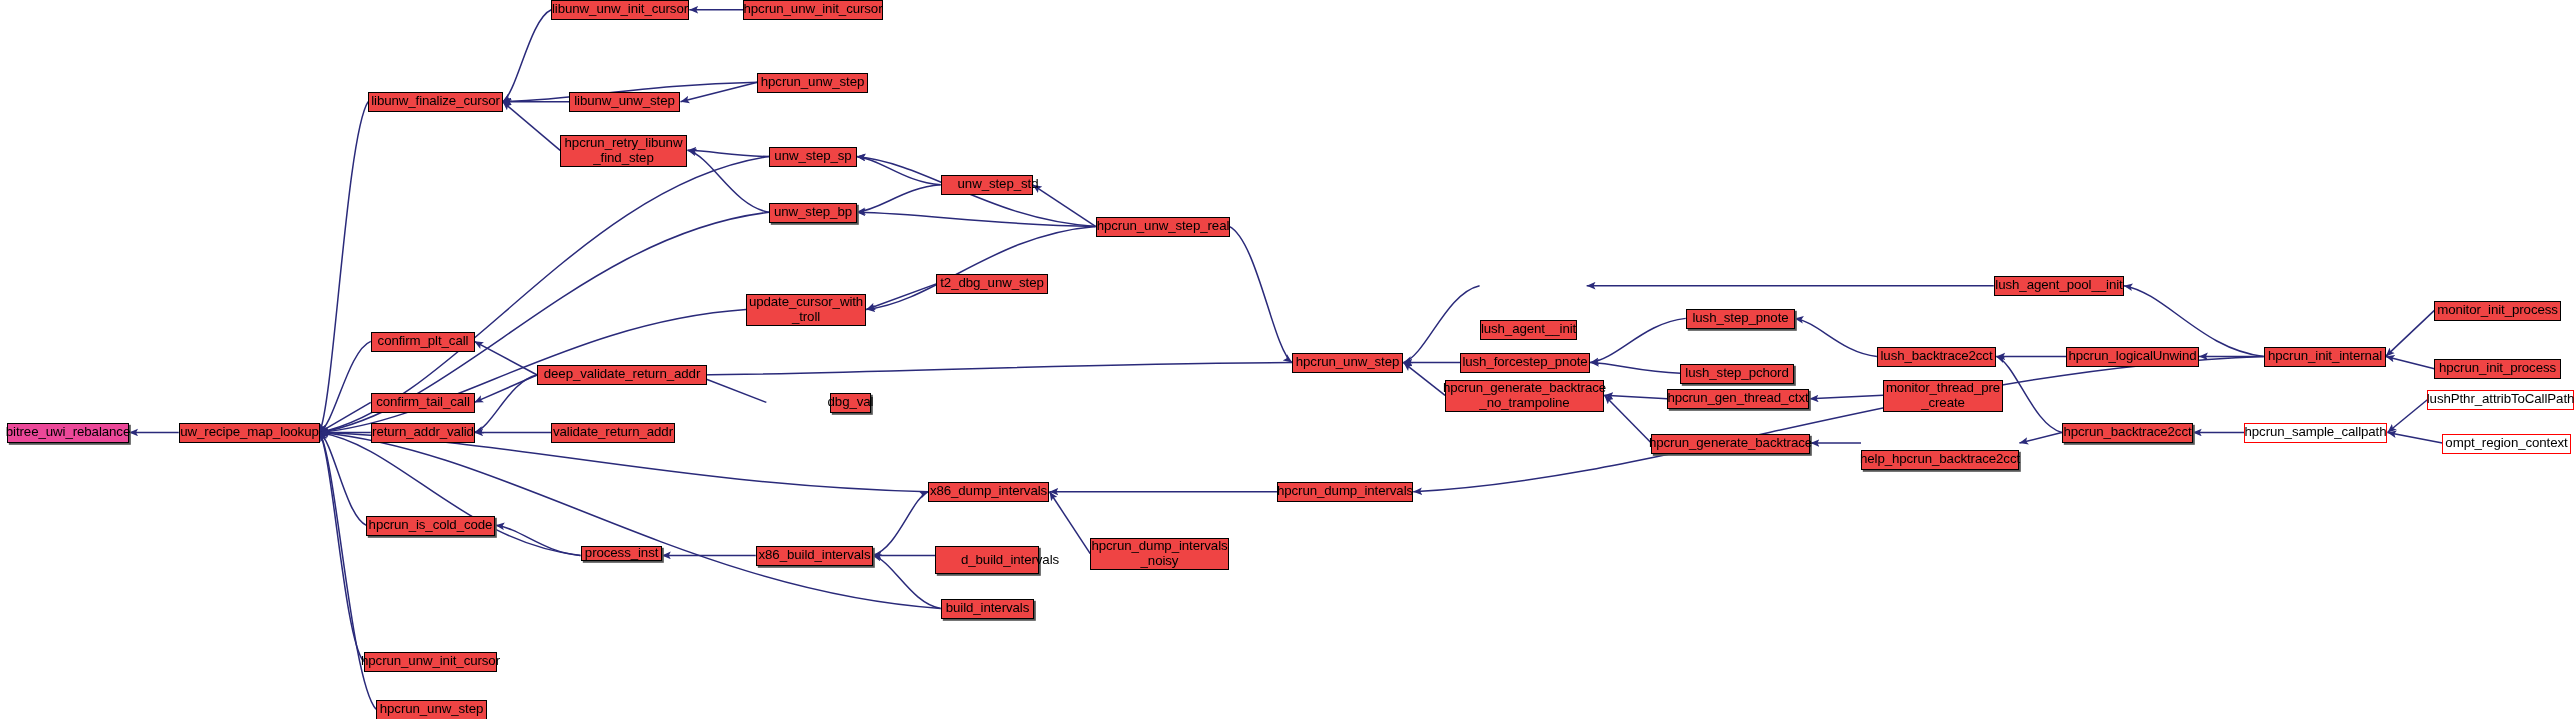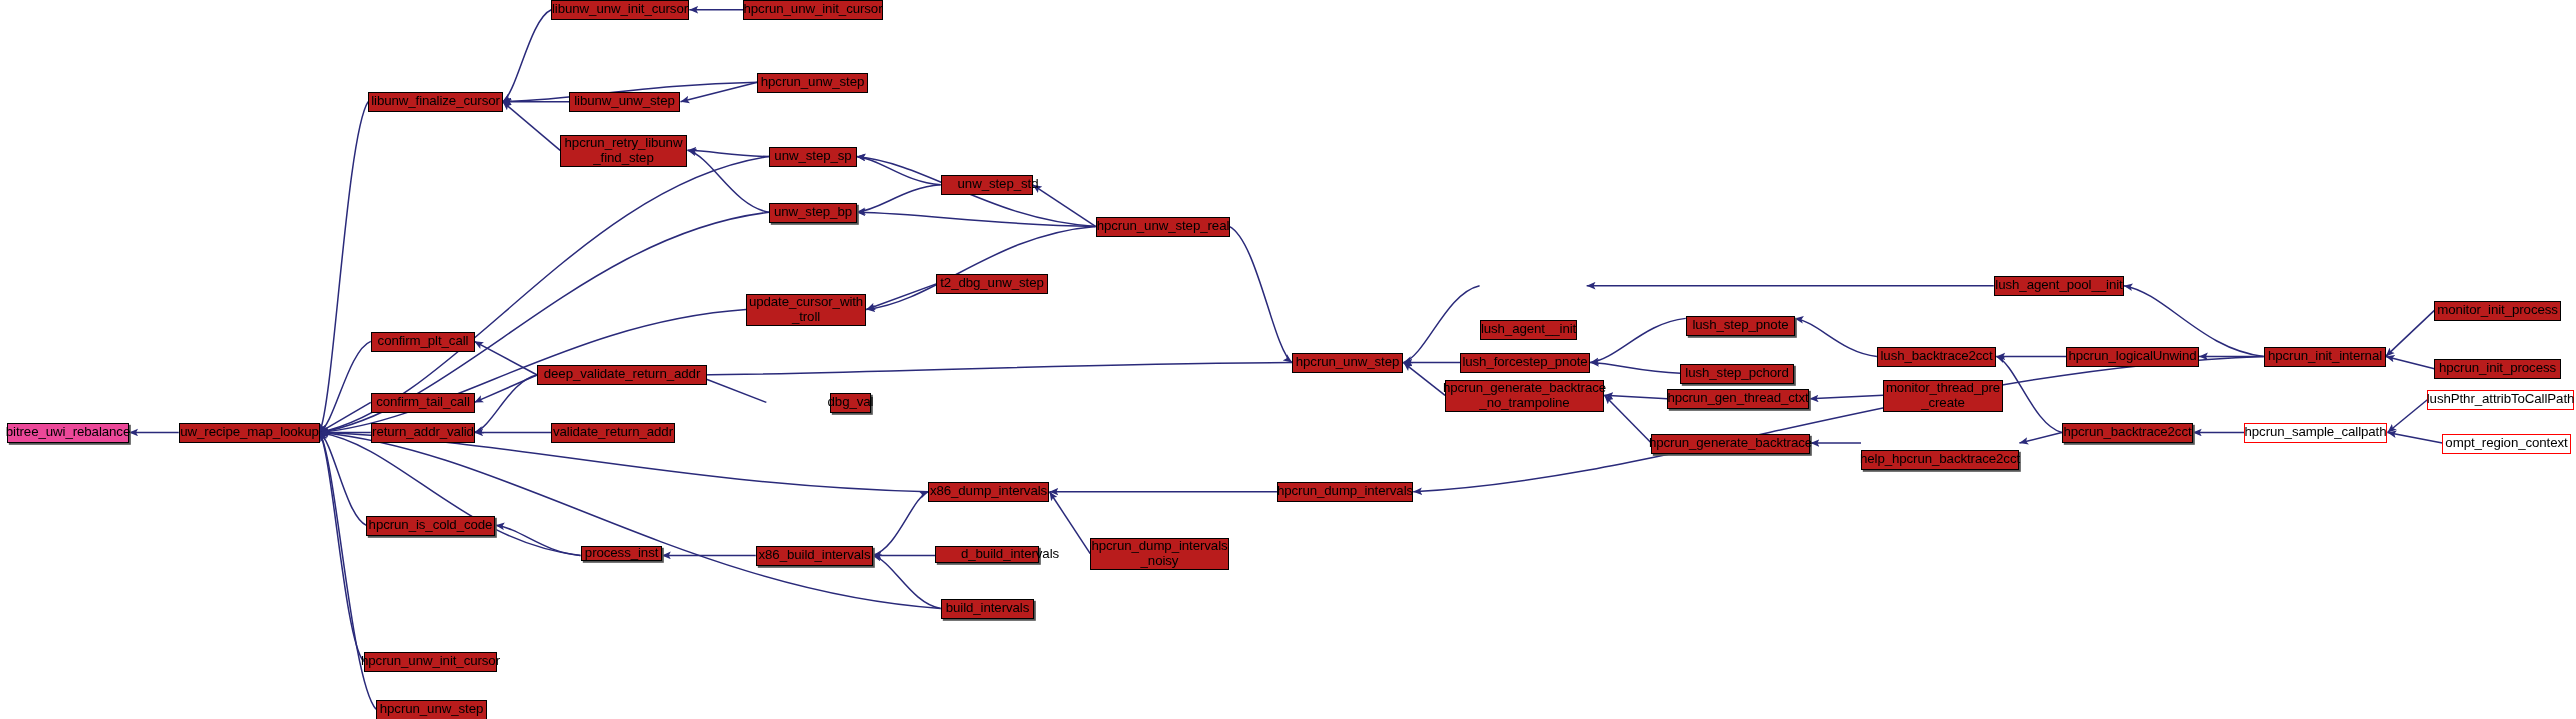--- a/index.html
+++ b/index.html
@@ -20,21 +20,21 @@
   #edge-layer {
     position: absolute;
     left: 0;
     top: 0;
     width: 2576px;
     height: 719px;
   }
   .node {
     position: absolute;
     box-sizing: border-box;
-    background: #b91c1c;
+    background: #ef4444;
     border: 0.9px solid #000000;
     display: flex;
     align-items: center;
     justify-content: center;
     text-align: center;
     color: #000000;
     font-size: 13.3px;
     line-height: 1.12;
     white-space: pre-line;
     letter-spacing: -0.1px;
@@ -152,21 +152,21 @@
       <div class="node" style="left: 746px; top: 294px; width: 120px; height: 32px;"><span class="node-label">update_cursor_with
 _troll</span></div>
       <div class="node" style="left: 371px; top: 332px; width: 104px; height: 19.5px;"><span class="node-label">confirm_plt_call</span></div>
       <div class="node" style="left: 537px; top: 365px; width: 170px; height: 19.5px;"><span class="node-label">deep_validate_return_addr</span></div>
       <div class="node" style="left: 371px; top: 393px; width: 104px; height: 19.5px;"><span class="node-label">confirm_tail_call</span></div>
       <div class="node shadow" style="left: 794px; top: 393px; width: 41px; height: 19.5px; margin-left: 36px;"><span class="node-label">dbg_val</span></div>
       <div class="node" style="left: 371px; top: 423px; width: 104px; height: 19.5px;"><span class="node-label">return_addr_valid</span></div>
       <div class="node" style="left: 551px; top: 423px; width: 124px; height: 19.5px;"><span class="node-label">validate_return_addr</span></div>
       <div class="node" style="left: 1480px; top: 276px; width: 97px; height: 19.5px; margin-top: 44px;"><span class="node-label">lush_agent__init</span></div>
       <div class="node" style="left: 1994px; top: 276px; width: 130px; height: 19.5px;"><span class="node-label">lush_agent_pool__init</span></div>
-      <div class="node shadow" style="left: 1686px; top: 316px; width: 109px; height: 19.5px;"><span class="node-label">lush_step_pnote</span></div>
+      <div class="node shadow" style="left: 1686px; top: 309px; width: 109px; height: 19.5px;"><span class="node-label">lush_step_pnote</span></div>
       <div class="node" style="left: 2434px; top: 301px; width: 127px; height: 19.5px;"><span class="node-label">monitor_init_process</span></div>
       <div class="node" style="left: 1292px; top: 353px; width: 111px; height: 19.5px;"><span class="node-label">hpcrun_unw_step</span></div>
       <div class="node" style="left: 1460px; top: 353px; width: 130px; height: 19.5px;"><span class="node-label">lush_forcestep_pnote</span></div>
       <div class="node" style="left: 1877px; top: 347px; width: 119px; height: 19.5px;"><span class="node-label">lush_backtrace2cct</span></div>
       <div class="node" style="left: 2066px; top: 347px; width: 133px; height: 19.5px;"><span class="node-label">hpcrun_logicalUnwind</span></div>
       <div class="node" style="left: 2264px; top: 347px; width: 122px; height: 19.5px;"><span class="node-label">hpcrun_init_internal</span></div>
       <div class="node" style="left: 2434px; top: 359px; width: 127px; height: 19.5px;"><span class="node-label">hpcrun_init_process</span></div>
       <div class="node shadow" style="left: 1680px; top: 364px; width: 114px; height: 19.5px;"><span class="node-label">lush_step_pchord</span></div>
       <div class="node" style="left: 1883px; top: 380px; width: 120px; height: 32px;"><span class="node-label">monitor_thread_pre
 _create</span></div>
@@ -177,21 +177,21 @@
       <div class="node shadow" style="left: 2062px; top: 423px; width: 131px; height: 19.5px;"><span class="node-label">hpcrun_backtrace2cct</span></div>
       <div class="node redbox" style="left: 2244px; top: 423px; width: 143px; height: 19.5px;"><span class="node-label">hpcrun_sample_callpath</span></div>
       <div class="node redbox" style="left: 2442px; top: 434px; width: 129px; height: 19.5px;"><span class="node-label">ompt_region_context</span></div>
       <div class="node shadow" style="left: 1651px; top: 434px; width: 159px; height: 19.5px;"><span class="node-label">hpcrun_generate_backtrace</span></div>
       <div class="node shadow" style="left: 1861px; top: 434px; width: 158px; height: 19.5px; margin-top: 16px;"><span class="node-label">help_hpcrun_backtrace2cct</span></div>
       <div class="node" style="left: 928px; top: 482px; width: 121px; height: 19.5px;"><span class="node-label">x86_dump_intervals</span></div>
       <div class="node" style="left: 1277px; top: 482px; width: 136px; height: 19.5px;"><span class="node-label">hpcrun_dump_intervals</span></div>
       <div class="node shadow" style="left: 366px; top: 516px; width: 129px; height: 19.5px;"><span class="node-label">hpcrun_is_cold_code</span></div>
       <div class="node shadow" style="left: 581px; top: 546px; width: 81px; height: 15px; justify-content: flex-end;"><span class="node-label">process_inst</span></div>
       <div class="node shadow" style="left: 756px; top: 546px; width: 117px; height: 19.5px;"><span class="node-label">x86_build_intervals</span></div>
-      <div class="node shadow" style="left: 935px; top: 546px; width: 104px; height: 17px; padding-left: 46px;"><span class="node-label">d_build_intervals</span></div>
+      <div class="node shadow" style="left: 935px; top: 546px; width: 104px; height: 28px; padding-left: 46px;"><span class="node-label">d_build_intervals</span></div>
       <div class="node" style="left: 1090px; top: 538px; width: 139px; height: 32px;"><span class="node-label">hpcrun_dump_intervals
 _noisy</span></div>
       <div class="node shadow" style="left: 941px; top: 599px; width: 93px; height: 19.5px;"><span class="node-label">build_intervals</span></div>
       <div class="node" style="left: 364px; top: 652px; width: 133px; height: 19.5px;"><span class="node-label">hpcrun_unw_init_cursor</span></div>
       <div class="node" style="left: 376px; top: 700px; width: 111px; height: 19.5px;"><span class="node-label">hpcrun_unw_step</span></div>
     </div>
 </div>
 
 
 </body></html>

